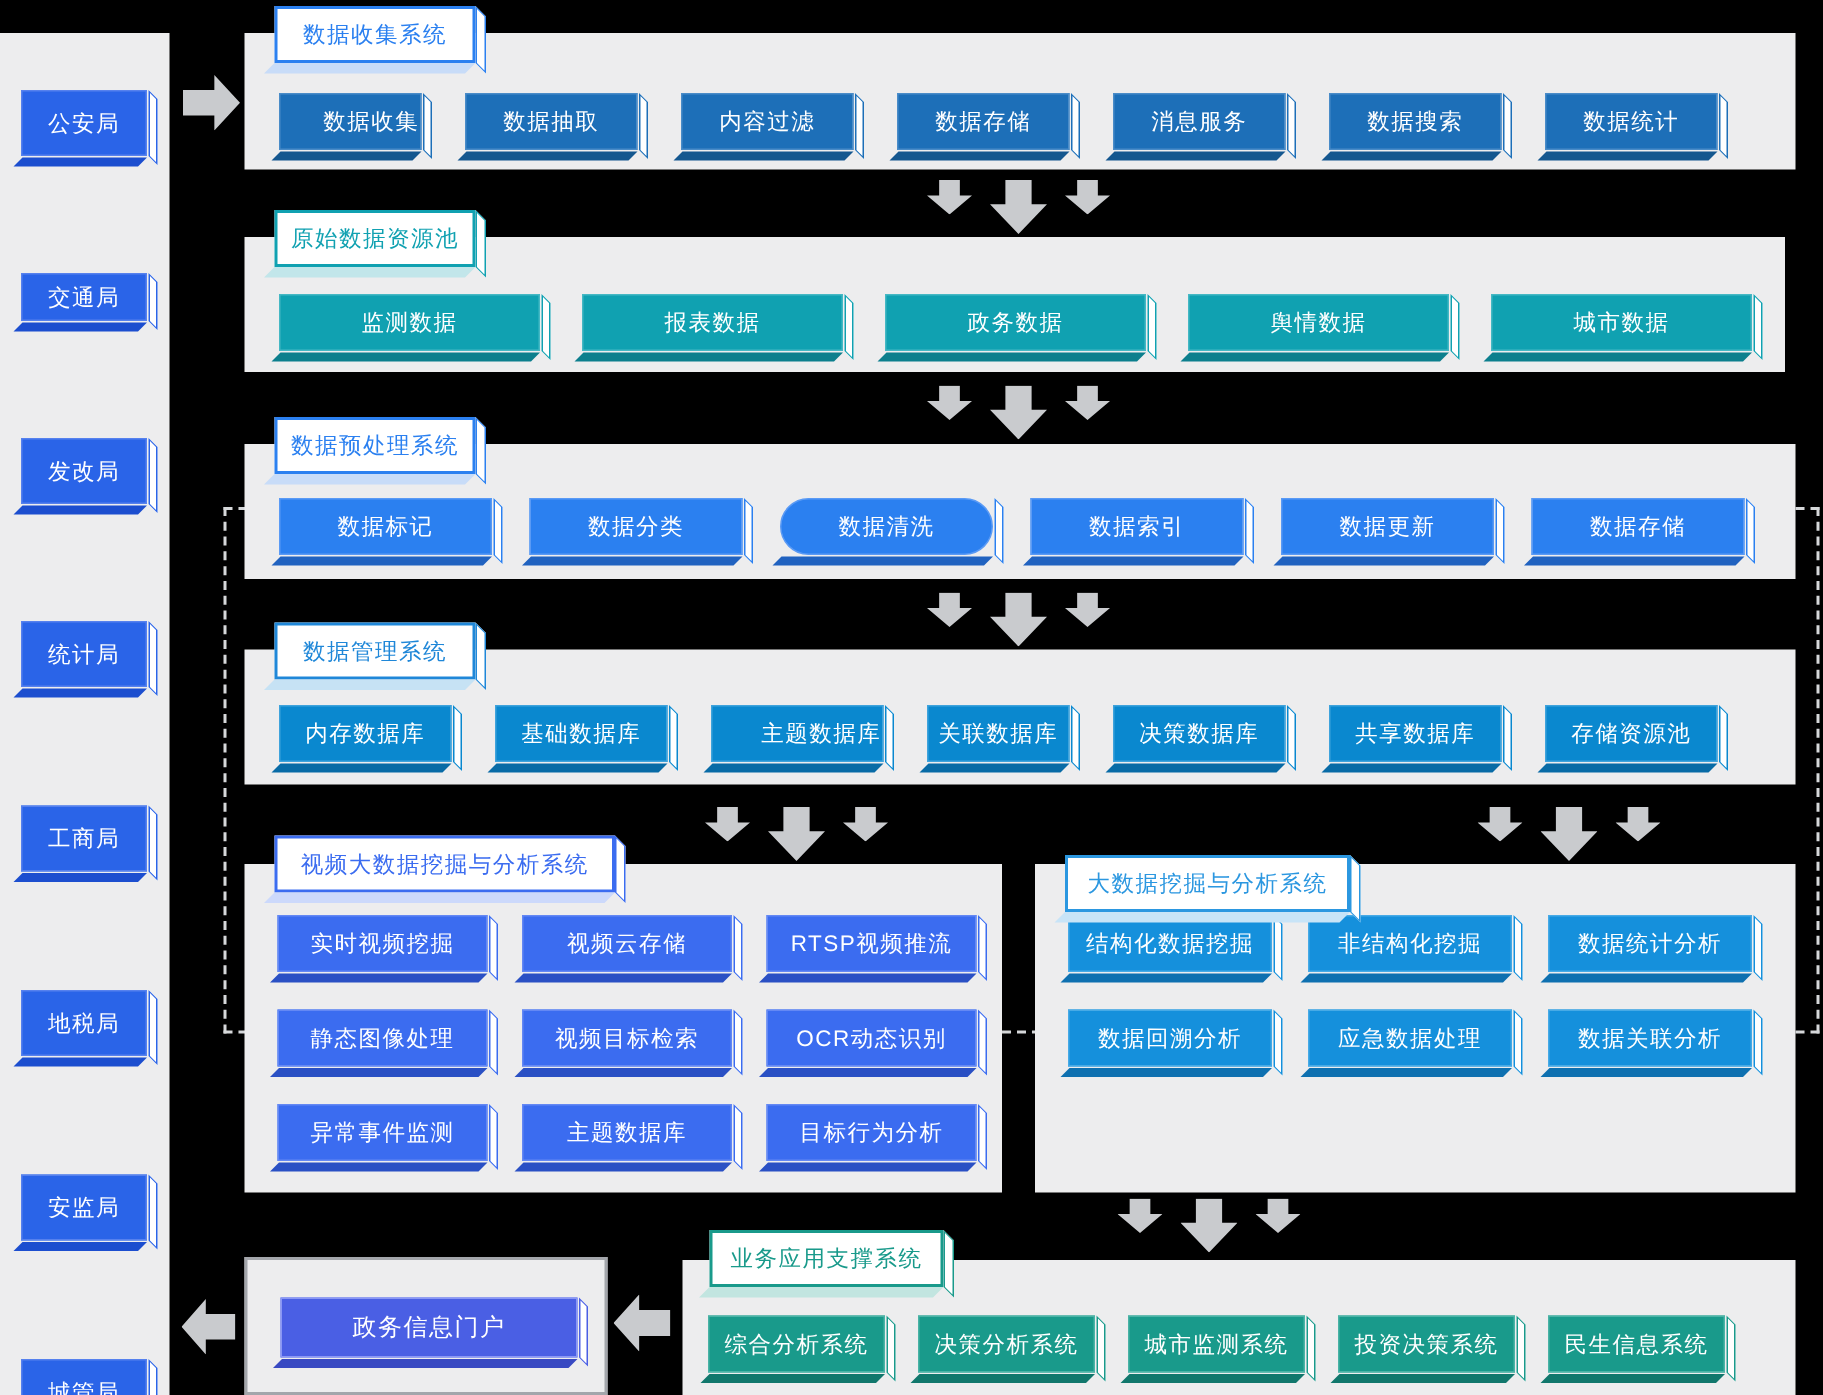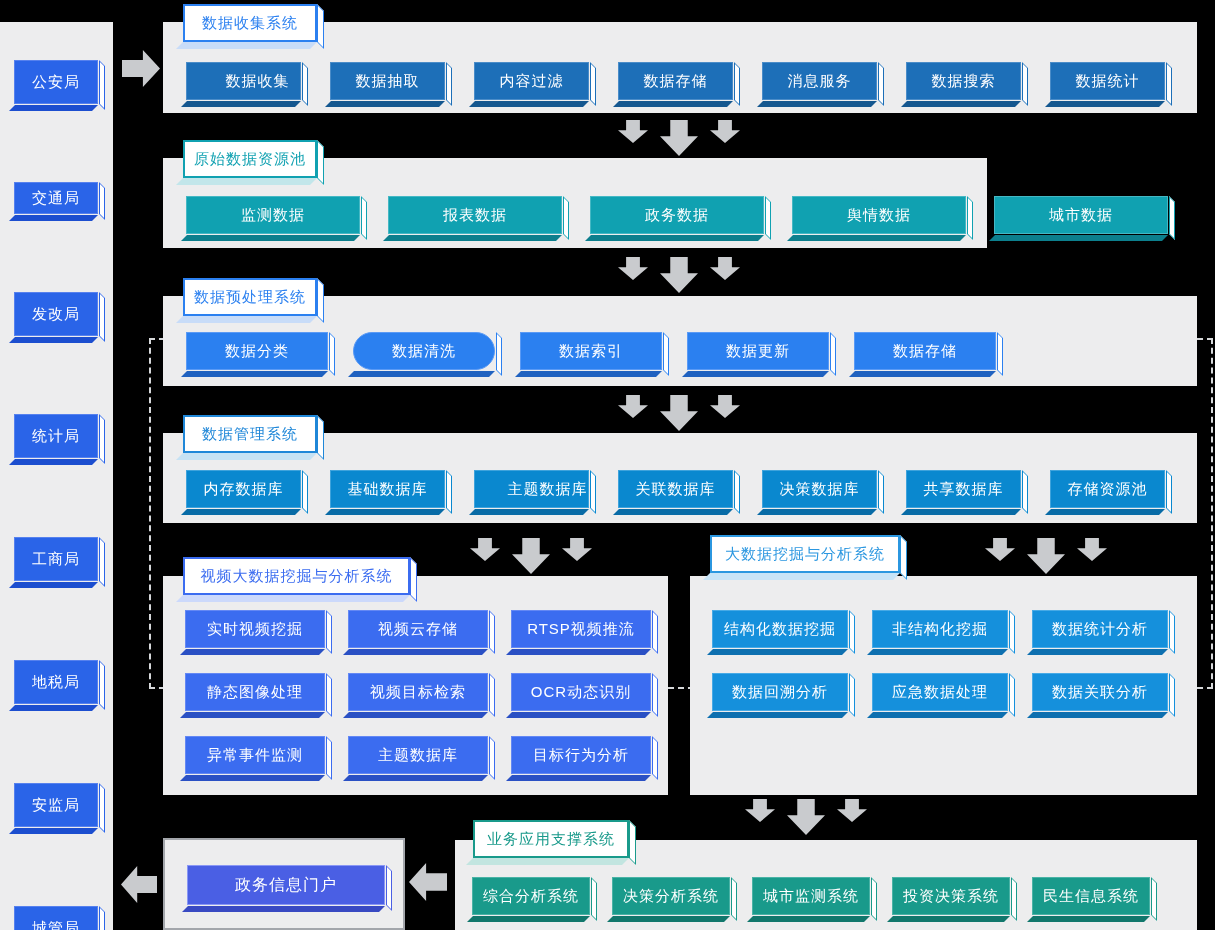--- a/index.html
+++ b/index.html
@@ -82,77 +82,78 @@
   <div class="node c-side abs" style="left:14px;top:430px;width:84px;height:44px;">地税局</div>
   <div class="node c-side abs" style="left:14px;top:509px;width:84px;height:44px;">安监局</div>
   <div class="node c-side abs" style="left:14px;top:588px;width:84px;height:44px;">城管局</div>
 
 </div>
 
 <span class="a-right" style="left:122px;top:50px;width:38px;height:37px;"></span>
 
 <div class="panel" style="left:163px;top:22px;width:1034px;height:91px;">
   <div class="row" style="left:23px;top:40px;gap:29px;">
-    <div class="node c-col" style="width:115px;padding-left:28px;">数据收集</div>
+    <div class="node c-col" style="width:95px;padding-left:28px;">数据收集</div>
     <div class="node c-col" style="width:115px;">数据抽取</div>
     <div class="node c-col" style="width:115px;">内容过滤</div>
     <div class="node c-col" style="width:115px;">数据存储</div>
     <div class="node c-col" style="width:115px;">消息服务</div>
     <div class="node c-col" style="width:115px;">数据搜索</div>
     <div class="node c-col" style="width:115px;">数据统计</div>
   </div>
 </div>
 <div class="title t-blue" style="left:183px;top:4px;width:134px;">数据收集系统</div>
 
 <div class="arrows" style="left:618px;top:120px;">
   <i class="a-sm"></i>
     <i class="a-lg"></i>
     <i class="a-sm"></i>
 </div>
 
-<div class="panel" style="left:163px;top:158px;width:824px;height:90px;padding-left:42px;">
+<div class="panel" style="left:163px;top:158px;width:1027px;height:90px;padding-left:42px;">
   <div class="row" style="left:23px;top:38px;gap:28px;">
     <div class="node c-raw" style="width:174px;">监测数据</div>
     <div class="node c-raw" style="width:174px;">报表数据</div>
     <div class="node c-raw" style="width:174px;">政务数据</div>
     <div class="node c-raw" style="width:174px;">舆情数据</div>
     <div class="node c-raw" style="width:174px;">城市数据</div>
   </div>
 </div>
 <div class="title t-teal" style="left:183px;top:140px;width:134px;">原始数据资源池</div>
 
 <div class="arrows" style="left:618px;top:257px;">
   <i class="a-sm"></i>
     <i class="a-lg"></i>
     <i class="a-sm"></i>
 </div>
 
 <div class="panel" style="left:163px;top:296px;width:1034px;height:90px;">
   <div class="row" style="left:23px;top:36px;gap:25px;">
+    <div class="node c-pre" style="width:142px;">数据标记</div>
     <div class="node c-pre" style="width:142px;">数据分类</div>
     <div class="node c-pre" style="width:142px;border-radius:19px;">数据清洗</div>
     <div class="node c-pre" style="width:142px;">数据索引</div>
     <div class="node c-pre" style="width:142px;">数据更新</div>
     <div class="node c-pre" style="width:142px;">数据存储</div>
   </div>
 </div>
 <div class="title t-blue" style="left:183px;top:278px;width:134px;">数据预处理系统</div>
 
 <div class="arrows" style="left:618px;top:395px;">
   <i class="a-sm"></i>
     <i class="a-lg"></i>
     <i class="a-sm"></i>
 </div>
 
 <div class="panel" style="left:163px;top:433px;width:1034px;height:90px;">
   <div class="row" style="left:23px;top:37px;gap:29px;">
     <div class="node c-mgr" style="width:115px;">内存数据库</div>
     <div class="node c-mgr" style="width:115px;">基础数据库</div>
     <div class="node c-mgr" style="width:115px;padding-left:32px;">主题数据库</div>
-    <div class="node c-mgr" style="width:115px;">关联数据库</div>
+    <div class="node c-mgr" style="width:95px;">关联数据库</div>
     <div class="node c-mgr" style="width:115px;">决策数据库</div>
     <div class="node c-mgr" style="width:115px;">共享数据库</div>
     <div class="node c-mgr" style="width:115px;">存储资源池</div>
   </div>
 </div>
 <div class="title t-mgr" style="left:183px;top:415px;width:134px;">数据管理系统</div>
 
 <div class="arrows" style="left:470px;top:538px;">
   <i class="a-sm"></i>
     <i class="a-lg"></i>
@@ -182,21 +183,21 @@
 <div class="panel" style="left:690px;top:576px;width:507px;height:219px;">
   <div class="grid" style="left:22px;top:34px;grid-template-columns:136px 136px 136px;column-gap:24px;row-gap:25px;">
     <div class="node c-big">结构化数据挖掘</div>
     <div class="node c-big">非结构化挖掘</div>
     <div class="node c-big">数据统计分析</div>
     <div class="node c-big">数据回溯分析</div>
     <div class="node c-big">应急数据处理</div>
     <div class="node c-big">数据关联分析</div>
   </div>
 </div>
-<div class="title t-big" style="left:710px;top:535px;width:190px;">大数据挖掘与分析系统</div>
+<div class="title t-big" style="left:710px;top:570px;width:190px;">大数据挖掘与分析系统</div>
 
 <div class="arrows" style="left:745px;top:799px;">
   <i class="a-sm"></i>
     <i class="a-lg"></i>
     <i class="a-sm"></i>
 </div>
 
 <div class="panel" style="left:455px;top:840px;width:742px;height:90px;">
   <div class="row" style="left:17px;top:37px;gap:22px;">
     <div class="node c-biz" style="width:118px;">综合分析系统</div>

